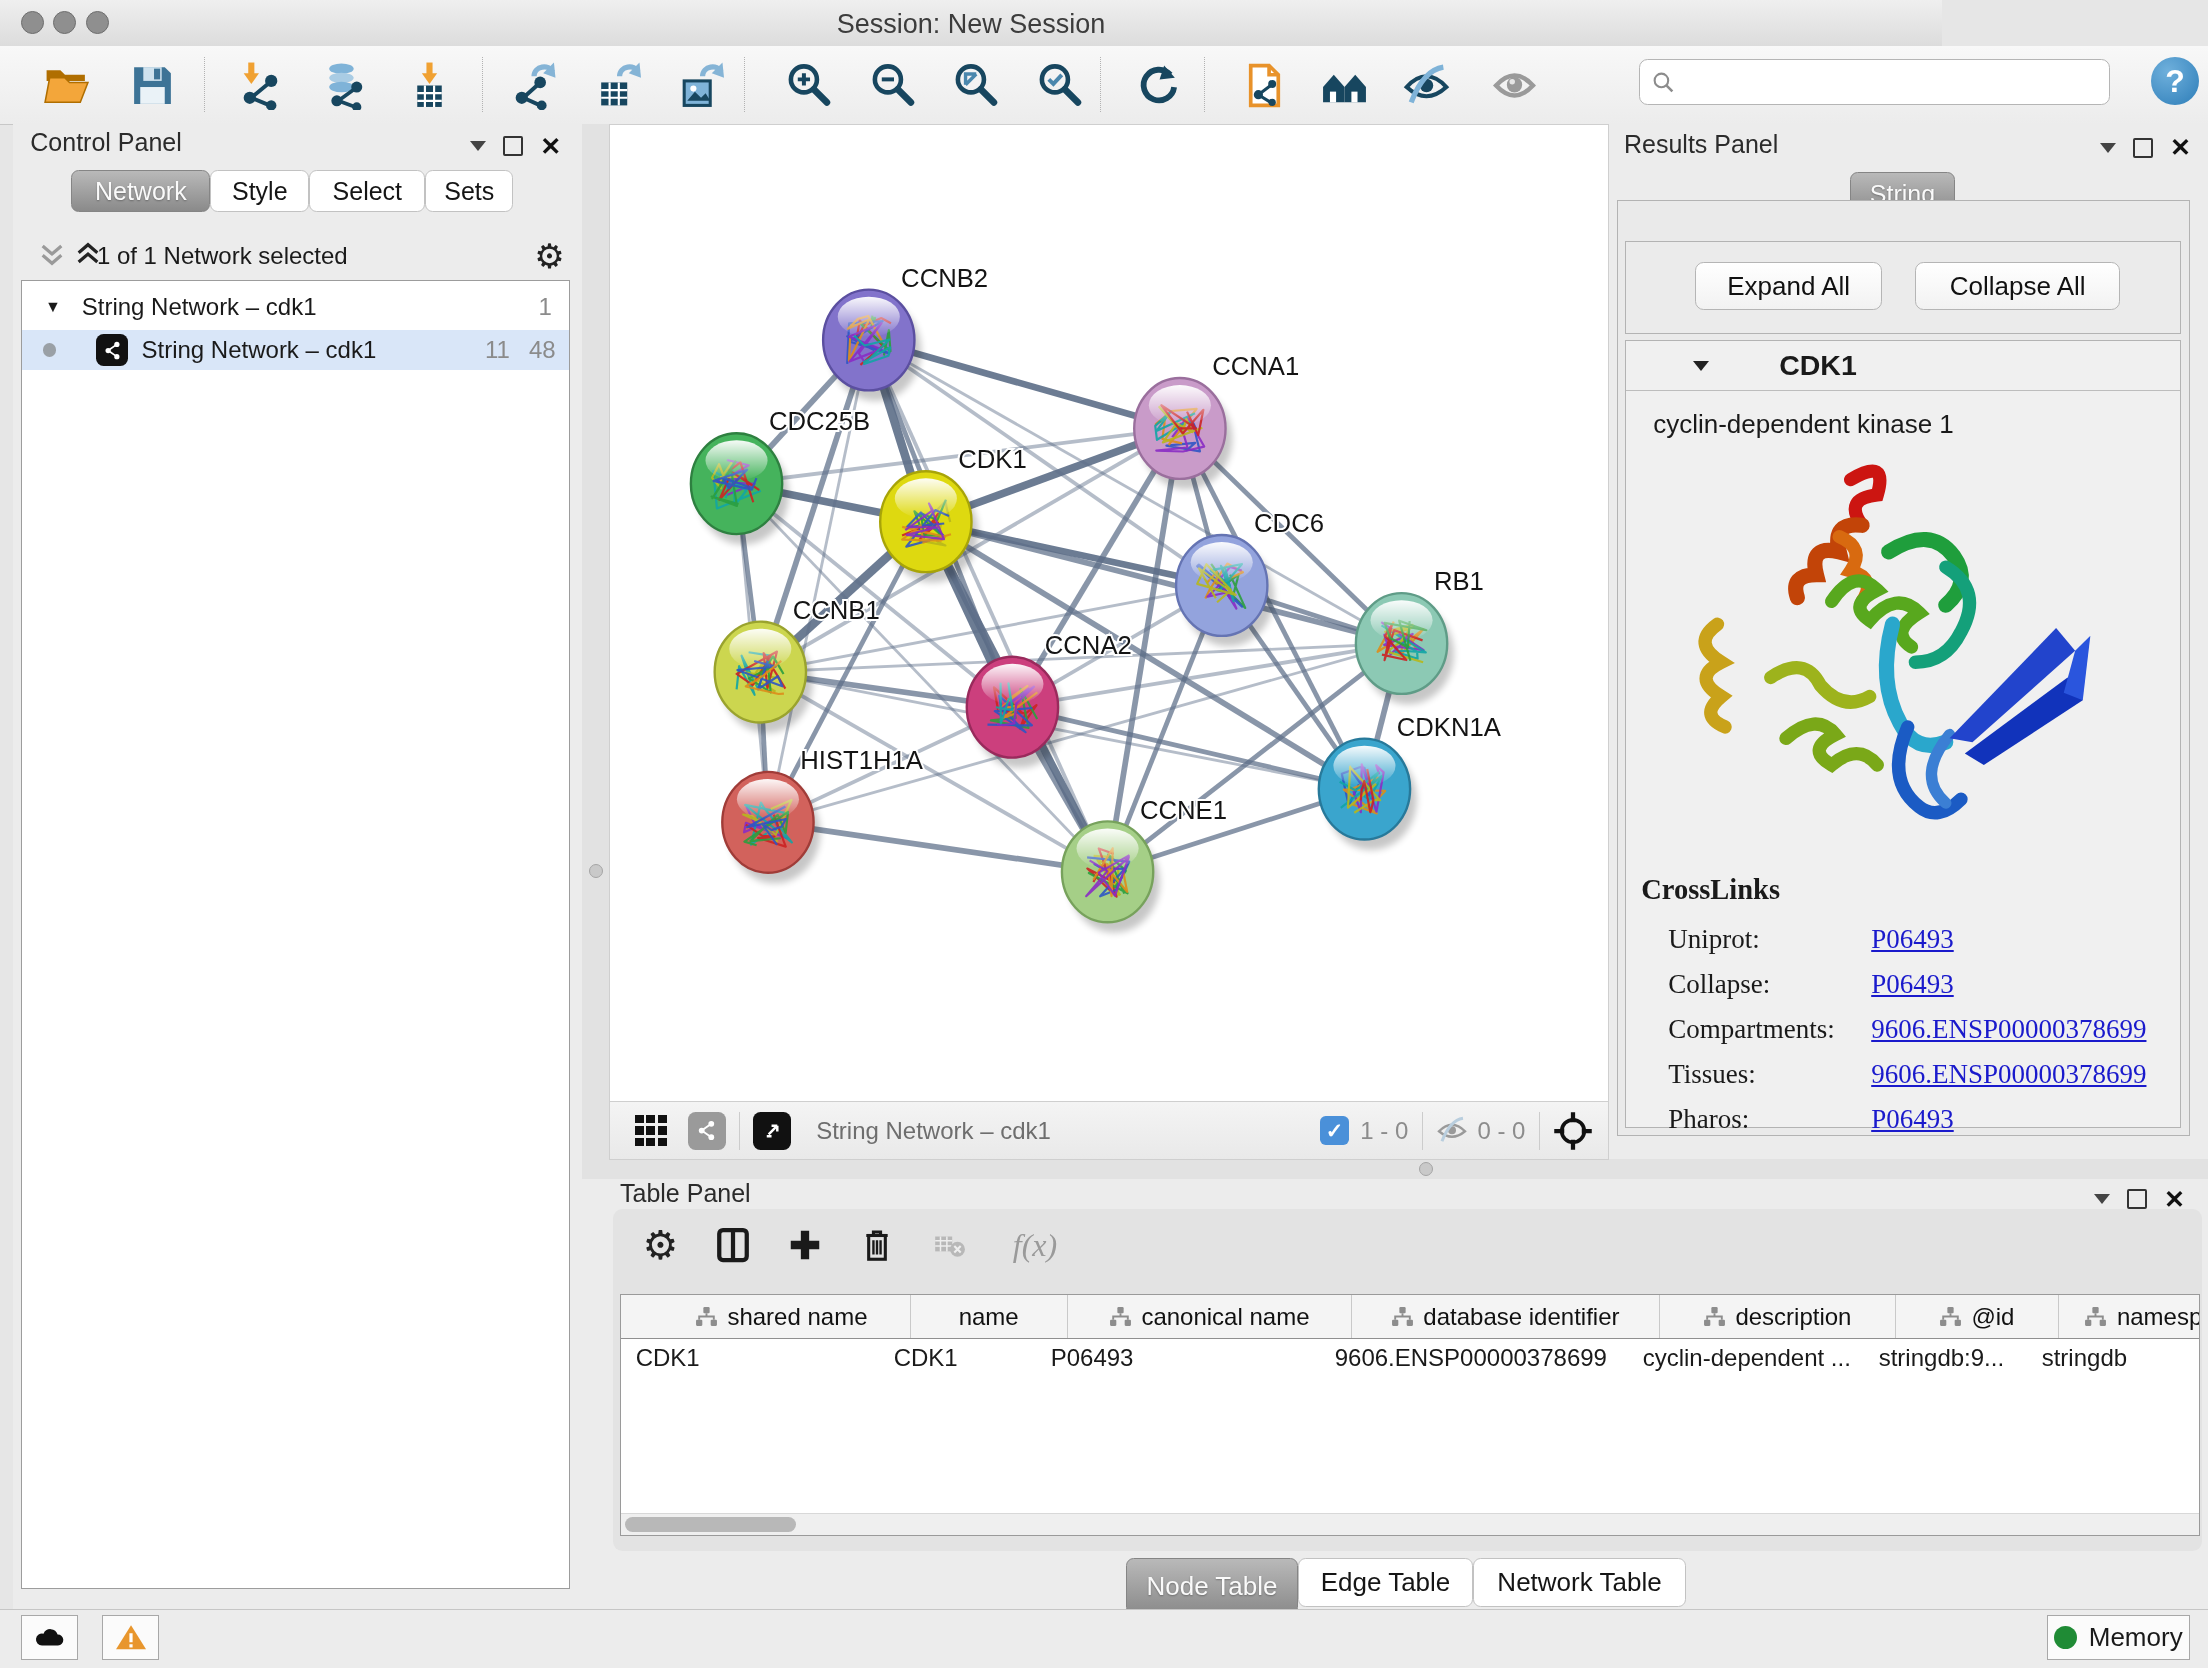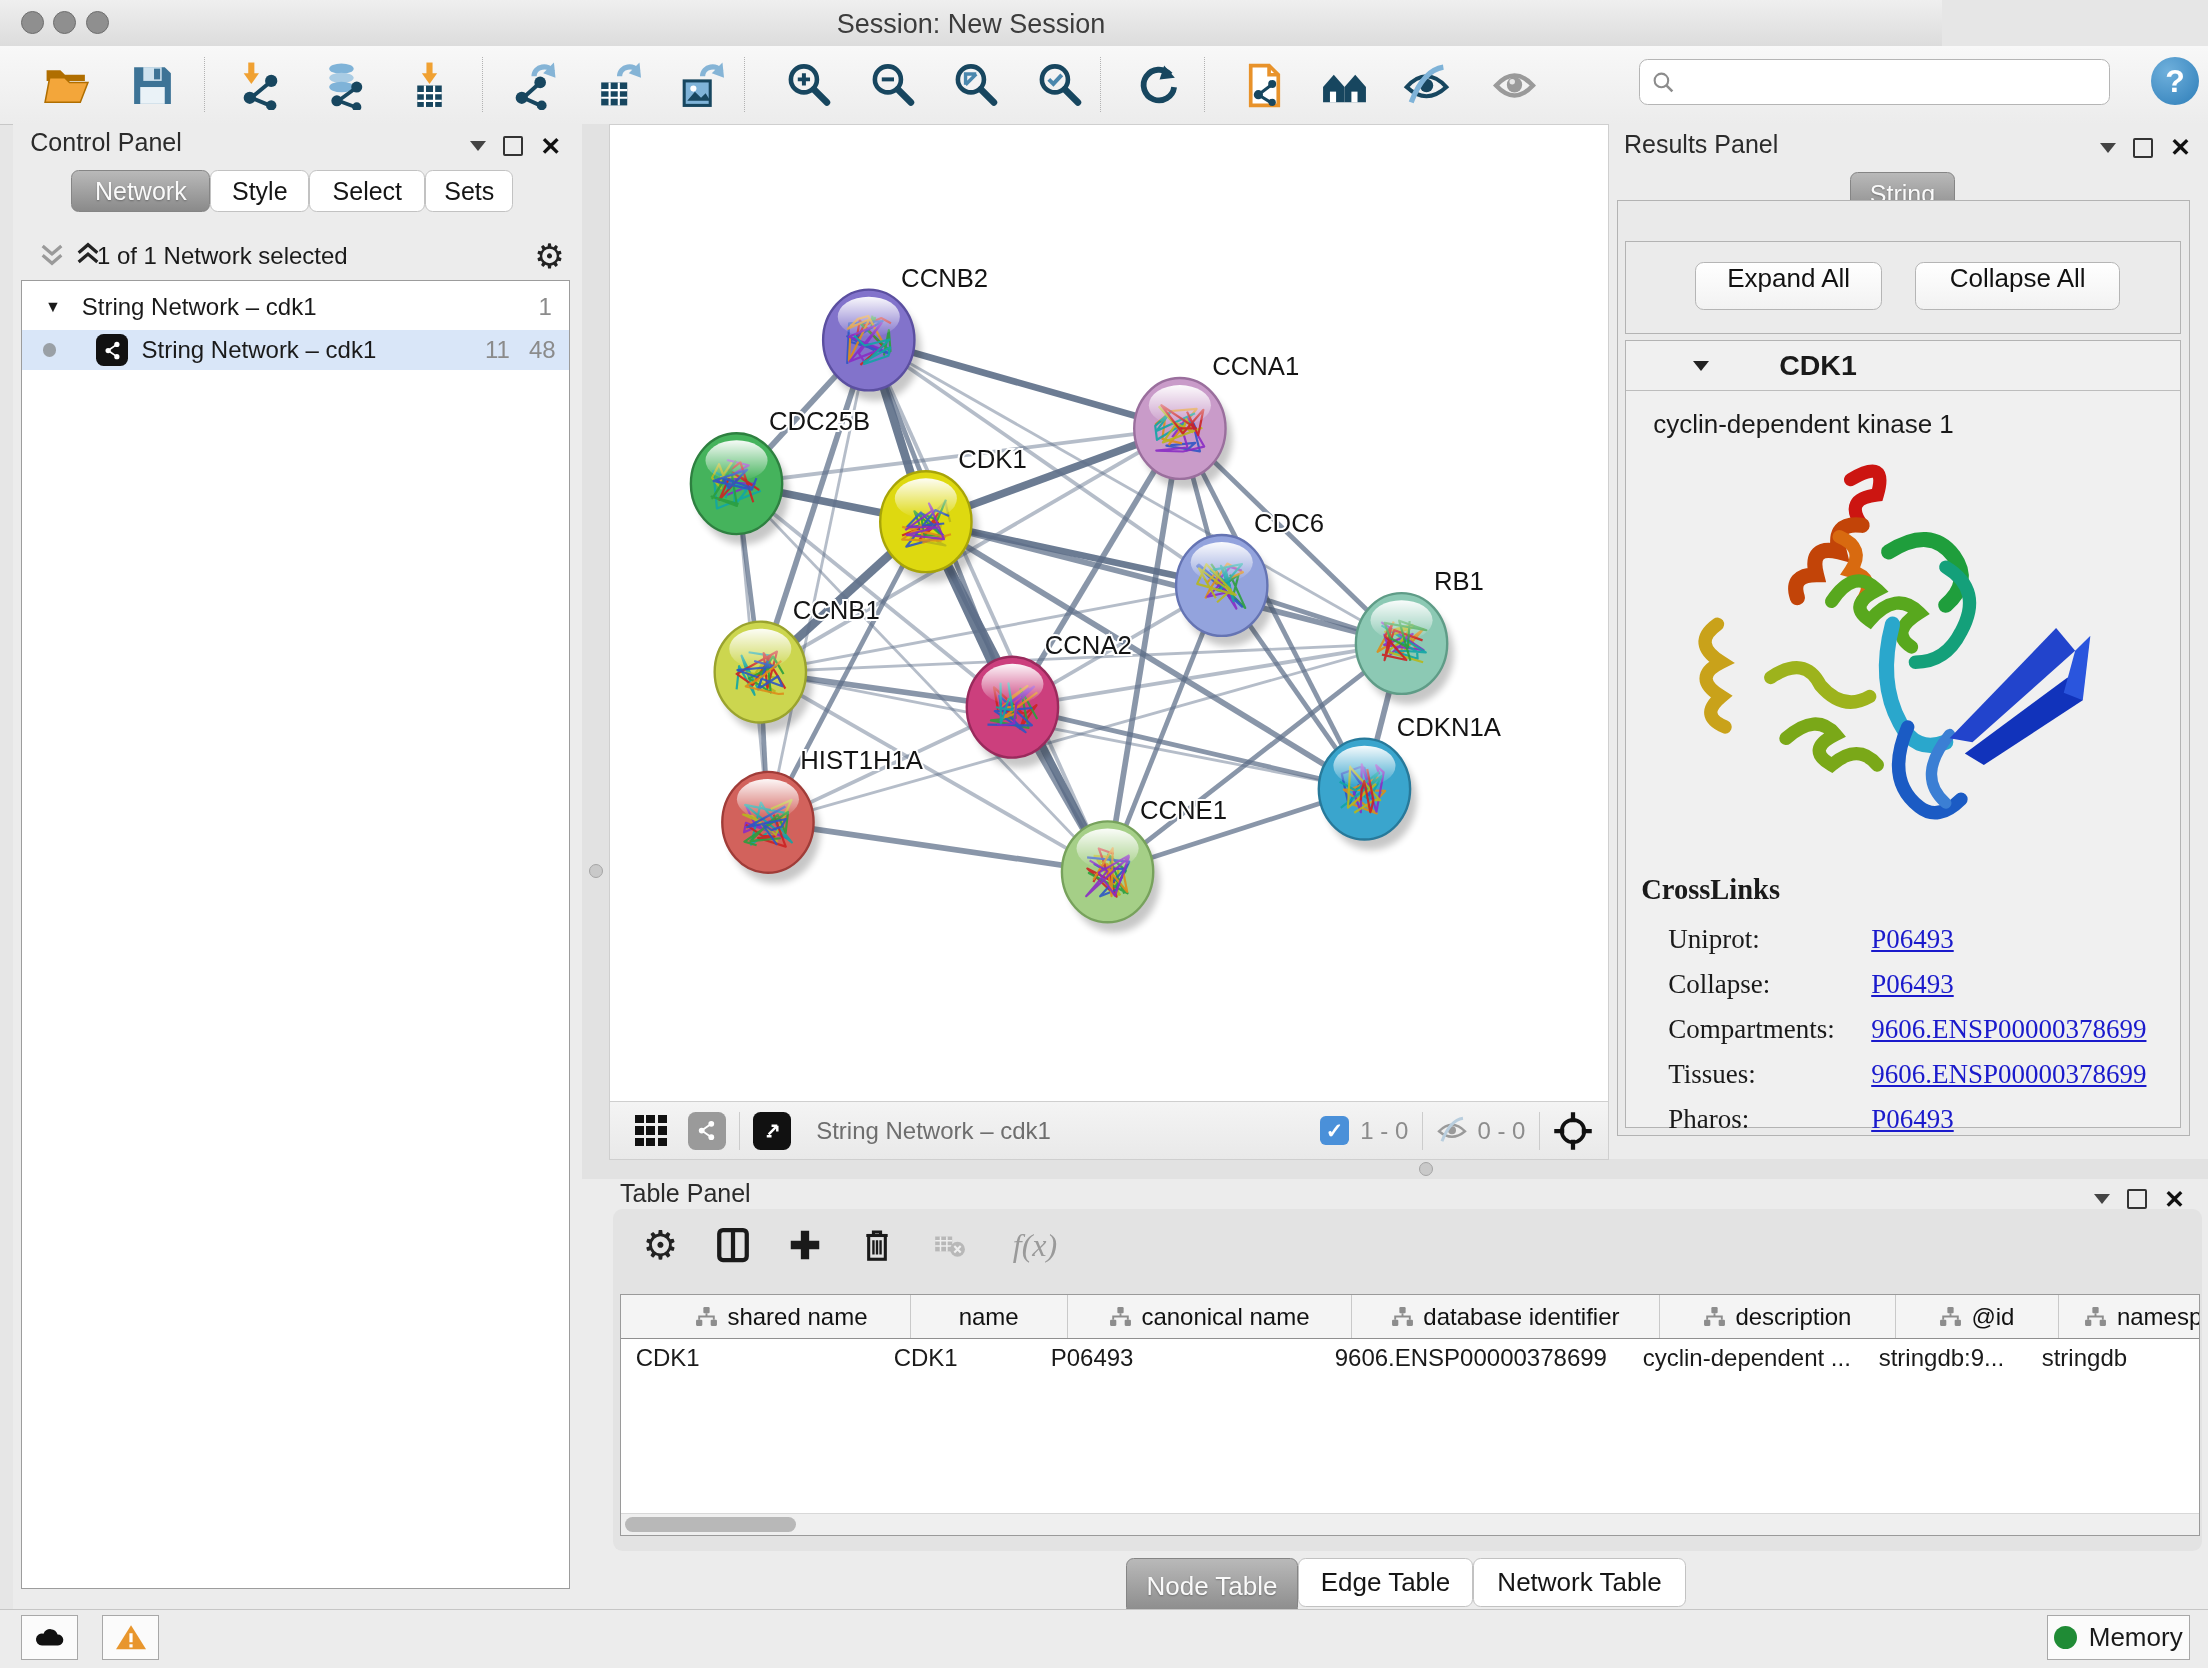--- a/index.html
+++ b/index.html
@@ -49,21 +49,21 @@
   .gridicon{display:grid;grid-template-columns:repeat(3,8.6px);grid-gap:2.9px;}
   .gridicon span{width:8.6px;height:8.6px;background:#111;}
   .blacksq{width:38px;height:38px;border-radius:7.6px;background:#111;display:flex;align-items:center;justify-content:center;}
   .checkbox{width:28.5px;height:28.5px;border-radius:5.7px;background:#4a90d9;color:#fff;font-size:21px;
             display:flex;align-items:center;justify-content:center;font-weight:bold;}
   .handle{width:12.4px;height:12.4px;border-radius:50%;background:#c9c9c9;border:1px solid #a5a5a5;}
   
   .rpanel{left:1609px;top:124px;width:599px;height:1035px;background:#ececec;}
   .rbox{border:1px solid #b3b3b3;background:#eaeaea;}
   .btn{background:linear-gradient(#ffffff,#f2f2f2);border:1px solid #b5b5b5;border-radius:8.6px;
-       font-size:26px;display:flex;align-items:flex-start;justify-content:center;color:#111;}
+       font-size:26px;display:flex;align-items:center;justify-content:center;color:#111;}
   .serif{font-family:"Liberation Serif",serif;}
   .link{color:#1a1acc;text-decoration:underline;font-family:"Liberation Serif",serif;}
   
   .tpanel{left:582px;top:1179px;width:1626px;height:430px;background:#ececec;}
   .tbox{left:31px;top:30px;width:1589px;height:342px;background:#e3e3e3;border-radius:9.5px;}
   .ticon{display:flex;align-items:center;justify-content:center;width:57px;height:57px;}
   .thead{display:flex;background:#f4f4f4;border-bottom:1.9px solid #8f8f8f;height:44px;box-sizing:border-box;padding-left:32px;}
   .th{display:flex;align-items:center;justify-content:center;gap:9.5px;font-size:24px;color:#111;
       border-right:1px solid #c9c9c9;box-sizing:border-box;flex:none;overflow:hidden;white-space:nowrap;}
   .tr{display:flex;height:38px;align-items:center;}

